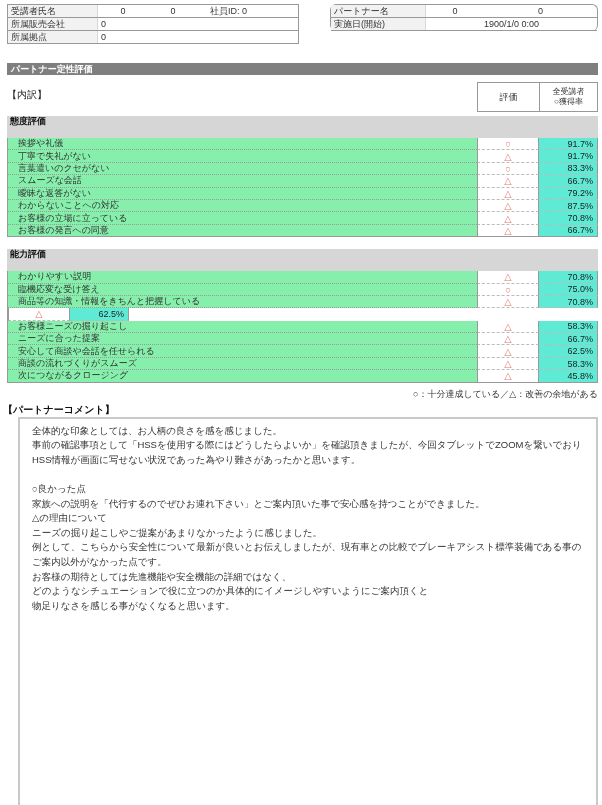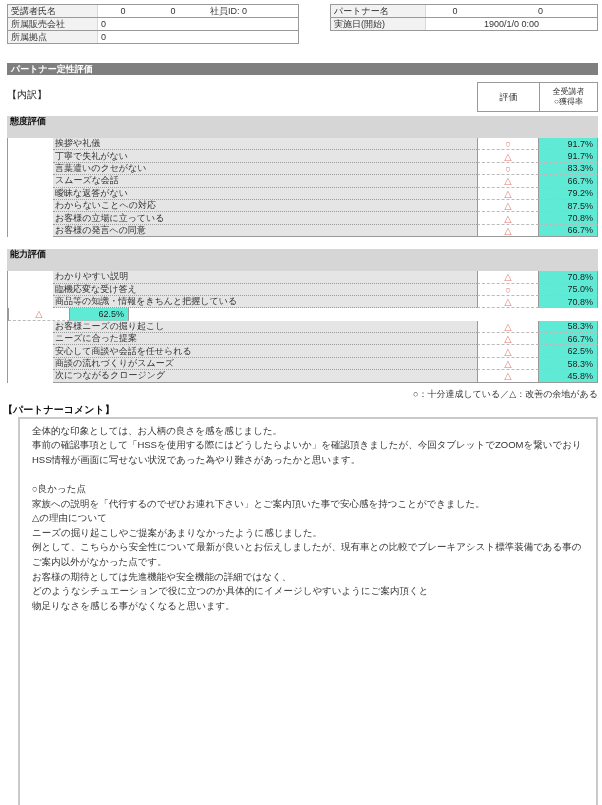--- a/index.html
+++ b/index.html
@@ -20,21 +20,21 @@
     background:#f2f2f2; padding:1px 3px; display:flex; align-items:center;
     border-right:1px solid #d8d8d8; color:#333;
   }
   .info-table .val { display:flex; align-items:center; justify-content:center; padding:1px 3px; }
   .t-left { width:292px; }
   .t-left .lbl { width:90px; }
   .t-left .v1 { width:50px; }
   .t-left .v2 { width:50px; }
   .t-left .vid { flex:1; justify-content:flex-start; padding-left:12px; }
   .t-left .vspan { flex:1; justify-content:flex-start; }
-  .t-right { width:268px; margin-left:31px; }
+  .t-right { width:268px; margin-left:31px;border-radius:6px; }
   .t-right .lbl { width:95px; }
   .t-right .v1 { width:58px; }
   .t-right .v2 { flex:1; }
   .t-right .vdate { flex:1; }
 
   
   .section-bar {
     margin-top:19px; height:12px; background:#7f7f7f; color:#fff;
     font-size:9px; font-weight:bold; line-height:12px; padding-left:4px;
     width:591px;
@@ -54,23 +54,23 @@
     line-height:11px; padding-left:3px; color:#111;
   }
 
   
   .eval-table { width:591px; border-left:1px solid #999; }
   .eval-row { display:flex; height:12.4px; font-size:9px; }
   .eval-row:last-child .row-label { border-bottom:1px solid #999; }
   .eval-row:last-child .row-eval,
   .eval-row:last-child .row-rate { border-bottom:1px solid #999; }
   .row-label {
-    flex:1; background:#e5e5e5; border-bottom:1px dotted #9a9a9a;
-    padding:0 0 0 2px; display:flex; align-items:center; color:#333;
-    white-space:nowrap; overflow:hidden;margin-left:45px;
+    flex:1; background:#86efac; border-bottom:1px dotted #9a9a9a;
+    padding:0 0 0 10px; display:flex; align-items:center; color:#333;
+    white-space:nowrap; overflow:hidden;
   }
   .row-eval {
     width:62px; background:#fff; border-left:1px solid #999; border-right:1px solid #999;
     border-bottom:1px dashed #bbb; display:flex; align-items:center; justify-content:center;
     color:#e2756a; font-size:9.5px;
   }
   .row-rate {
     width:59px; background:#5eead4; border-right:1px solid #999;
     border-bottom:1px dashed #bbb; display:flex; align-items:center; justify-content:flex-end;
     padding-right:4px; color:#222;

